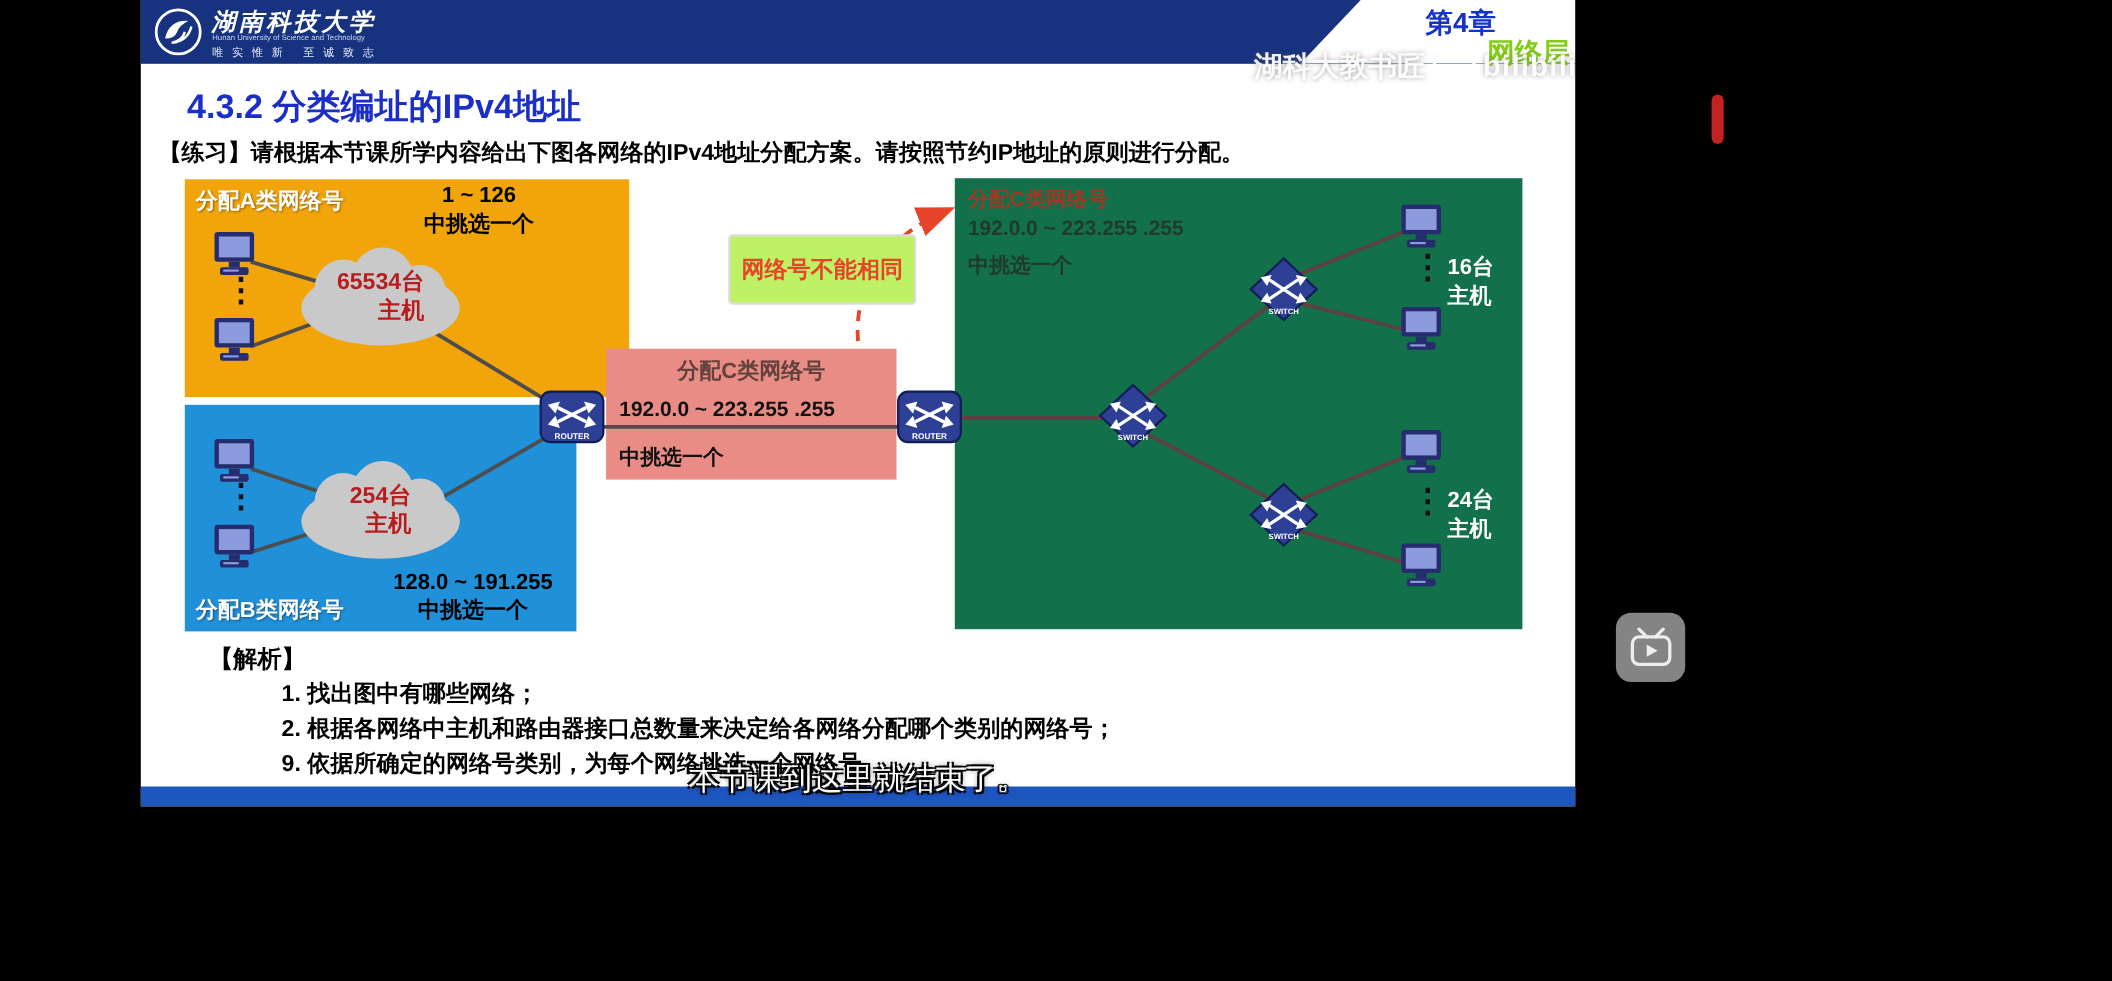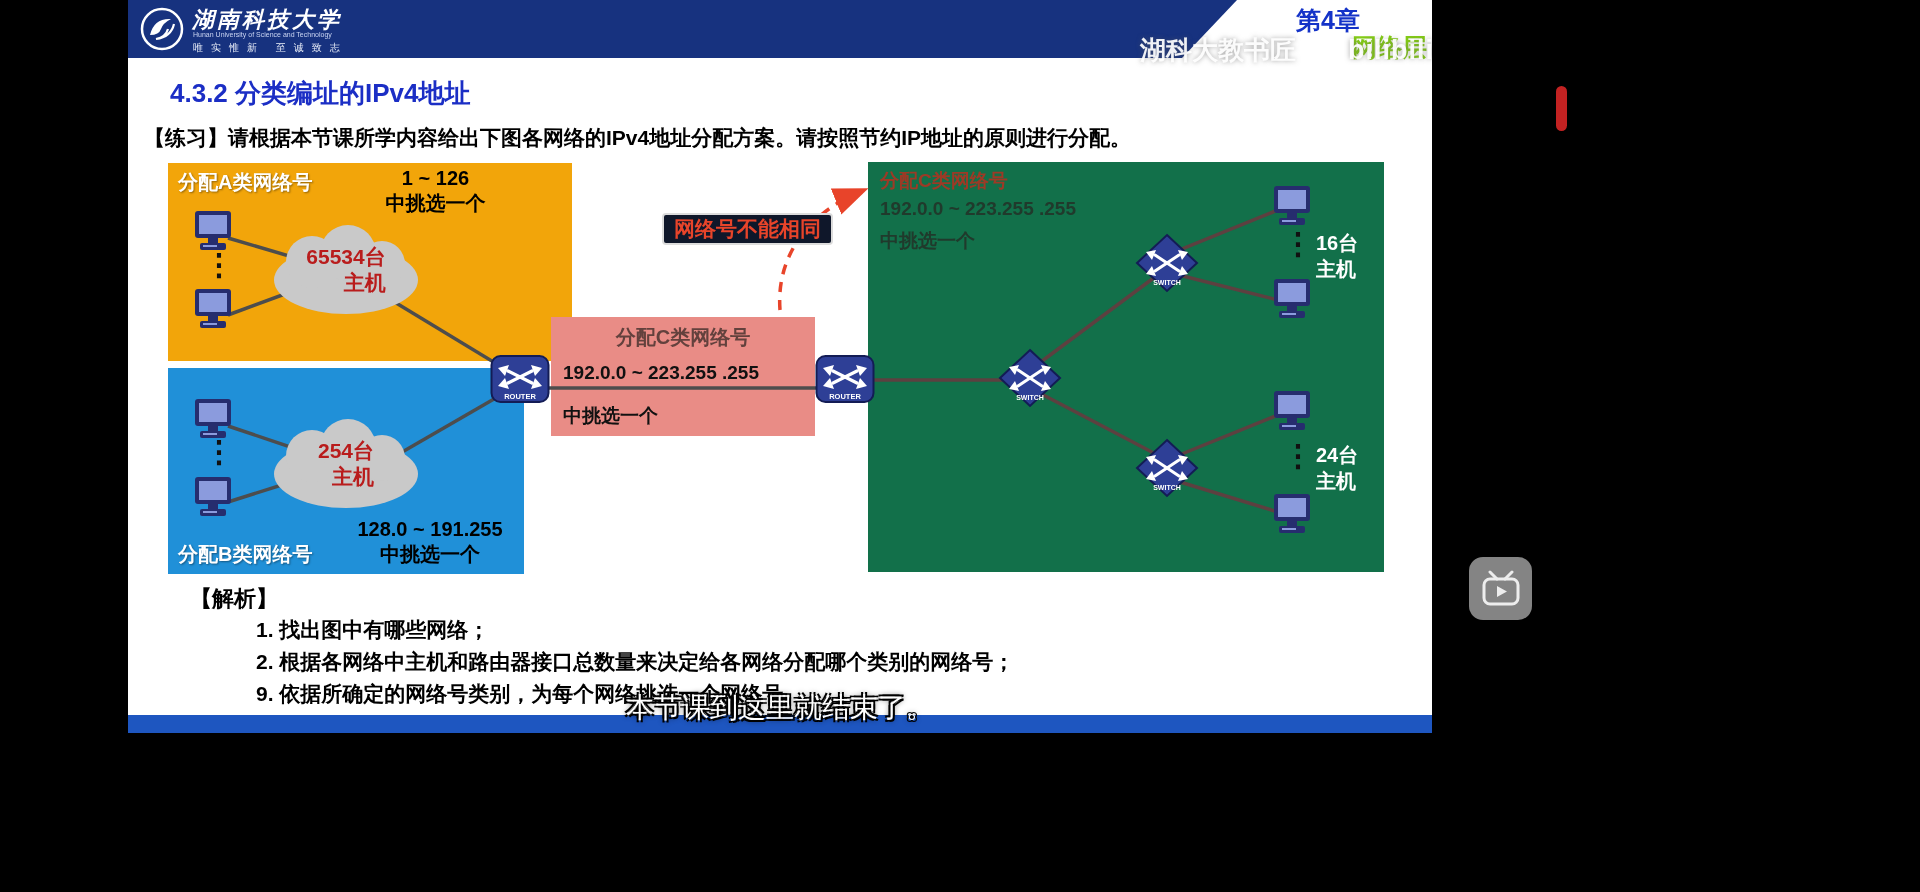--- a/index.html
+++ b/index.html
@@ -14,27 +14,27 @@
   .logo{position:absolute;left:12px;top:7px;width:44px;height:44px;}
   .univ-name{position:absolute;left:64px;top:5px;font-size:22px;font-weight:bold;color:#fff;
              font-family:"DejaVu Serif",serif;font-style:italic;letter-spacing:3px;white-space:nowrap;}
   .univ-en{position:absolute;left:65px;top:31px;font-size:7px;color:#c9d4f2;white-space:nowrap;}
   .motto{position:absolute;left:65px;top:41px;font-size:10px;color:#e8edf8;letter-spacing:8px;white-space:nowrap;}
   .course-title{position:absolute;left:50%;top:6px;transform:translateX(-50%);font-size:38px;font-weight:bold;
                 color:#fff;letter-spacing:6px;white-space:nowrap;}
   .chapter{position:absolute;left:1168px;top:4px;font-size:25px;font-weight:bold;color:#1433C8;white-space:nowrap;}
   .chapter-sub{position:absolute;left:1224px;top:31px;font-size:25px;font-weight:bold;color:#84cc16;white-space:nowrap;font-family:Liberation Mono, monospace;}
 
-  .watermark{position:absolute;left:1012px;top:33px;z-index:40;display:flex;align-items:center;gap:6px;
+  .watermark{position:absolute;left:1012px;top:43px;z-index:40;display:flex;align-items:center;gap:6px;
              color:rgba(255,255,255,0.93);font-weight:bold;text-shadow:0 0 5px rgba(90,90,90,.55);}
   .wm-text{font-size:26px;white-space:nowrap;}
   .wm-word{font-size:27px;font-weight:800;letter-spacing:1px;}
 
   
-  .sec-title{position:absolute;left:42px;top:76px;font-size:26px;font-weight:bold;color:#1B2EC5;z-index:2;white-space:nowrap;}
+  .sec-title{position:absolute;left:42px;top:76px;font-size:31px;font-weight:bold;color:#1B2EC5;z-index:2;white-space:nowrap;}
   .practice{position:absolute;left:16px;top:124px;width:1280px;font-size:21px;font-weight:bold;color:#000;z-index:2;white-space:nowrap;}
   .analysis-label{position:absolute;left:62px;top:584px;font-size:22px;font-weight:bold;color:#000;z-index:2;}
   .an-item{position:absolute;left:128px;font-size:21px;font-weight:bold;color:#000;z-index:2;white-space:nowrap;}
 
   
   .box{position:absolute;z-index:1;}
   .box-a{left:40px;top:163px;width:404px;height:198px;background:#F2A50A;}
   .box-b{left:40px;top:368px;width:356px;height:206px;background:#2090D8;}
   .box-pink{left:423px;top:317px;width:264px;height:119px;background:#E98C86;}
   .box-green{left:740px;top:162px;width:516px;height:410px;background:#12704A;}
@@ -48,22 +48,22 @@
   .green-range{position:absolute;left:12px;top:36px;font-size:19px;font-weight:bold;color:#203A2C;white-space:nowrap;}
   .green-pick{position:absolute;left:12px;top:66px;font-size:19px;font-weight:bold;color:#203A2C;white-space:nowrap;}
   .hosts{position:absolute;left:448px;width:70px;font-size:20px;font-weight:bold;color:#fff;white-space:pre-line;line-height:1.3;}
 
   .net-lines{position:absolute;left:0;top:0;z-index:3;pointer-events:none;}
   .pc,.cloud,.router,.switch,.vdots{position:absolute;z-index:4;}
   .cloud{width:152px;height:100px;}
   .cloud-label{position:absolute;inset:0;display:flex;align-items:center;justify-content:center;
                text-align:right;font-size:21px;font-weight:bold;color:#b91c1c;white-space:pre-line;line-height:1.25;}
   .vdots{font-size:30px;font-weight:bold;color:#111;line-height:1;width:18px;text-align:center;}
-  .annotation{position:absolute;left:534px;top:213px;z-index:6;background:#0f172a;border:2px solid #dcdcdc;
-              border-radius:4px;padding:0 10px;font-size:21px;font-weight:bold;color:#E8442A;white-space:nowrap;}
+  .annotation{position:absolute;left:534px;top:213px;z-index:6;background:#bef264;border:2px solid #dcdcdc;
+              border-radius:4px;padding:16px 10px;font-size:21px;font-weight:bold;color:#E8442A;white-space:nowrap;}
 
   .bottom-bar{position:absolute;left:0;bottom:0;width:100%;height:18px;background:#1E56C0;z-index:2;}
   .subtitle{position:absolute;left:0;right:0;bottom:6px;text-align:center;z-index:50;font-size:28px;font-weight:normal;color:#fff;
             text-shadow:-2px -2px 0 #000,2px -2px 0 #000,-2px 2px 0 #000,2px 2px 0 #000,0 0 6px #000;}
 
   .tv-badge{position:absolute;left:1469px;top:557px;width:63px;height:63px;background:#8E8E8E;border-radius:14px;
             display:flex;align-items:center;justify-content:center;opacity:.93;z-index:2;}
   .red-marker{position:absolute;left:1556px;top:86px;width:11px;height:45px;background:#C32222;border-radius:6px;z-index:2;}
 </style>
 </head>

